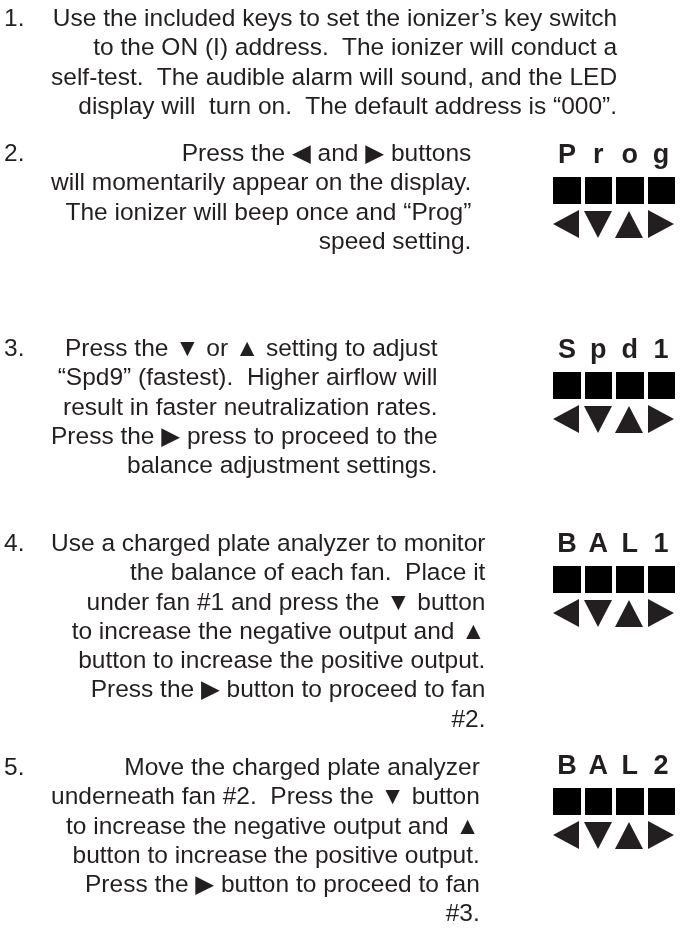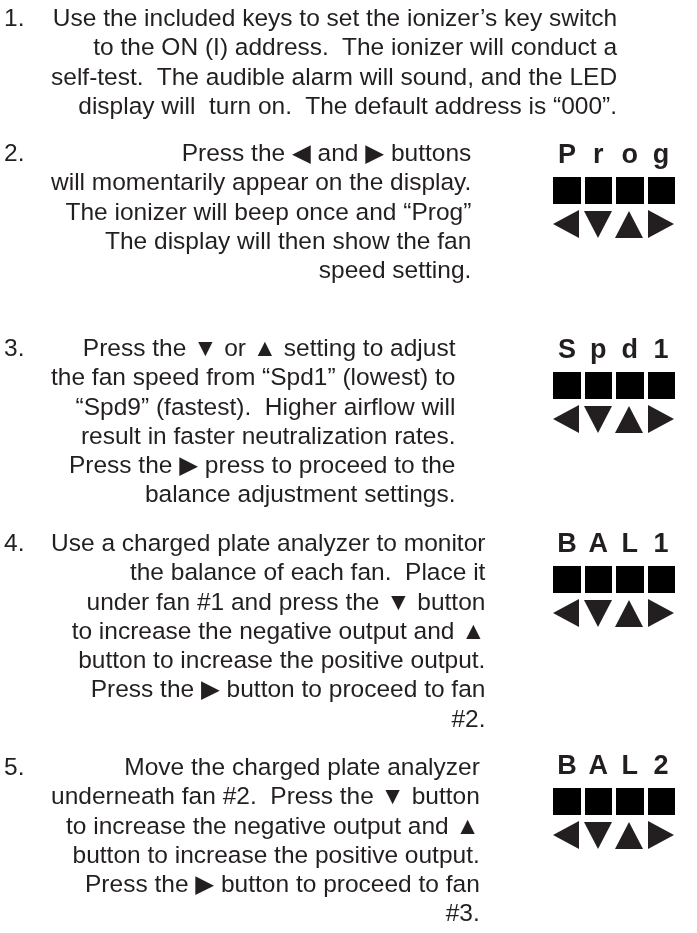--- a/index.html
+++ b/index.html
@@ -102,21 +102,21 @@
 </head>
 <body>
 
 <div class="step" style="top:3px;">
   <div class="step-num">1.</div>
   <div class="step-text"><div>Use the included keys to set the ionizer’s key switch</div><div>to the ON (I) address.  The ionizer will conduct a</div><div>self-test.  The audible alarm will sound, and the LED</div><div>display will  turn on.  The default address is “000”.</div></div>
 </div>
 
 <div class="step" style="top:138px;">
   <div class="step-num">2.</div>
-  <div class="step-text"><div>Press the ◀ and ▶ buttons</div><div>will momentarily appear on the display.</div><div>The ionizer will beep once and “Prog”</div><div>The display will then show the fan</div><div>speed setting.</div></div>
+  <div class="step-text"><div>Press the ◀ and ▶ buttons</div><div>will momentarily appear on the display.</div><div>The ionizer will beep once and “Prog”</div><div>speed setting.</div></div>
 </div>
 <div class="display" style="top:139px;">
   <div class="disp-label">
     <span>P</span>
     <span>r</span>
     <span>o</span>
     <span>g</span>
   </div>
   <div class="segments">
     <div class="seg"></div>
@@ -127,21 +127,21 @@
   <div class="buttons">
     <div class="btn btn-left"></div>
     <div class="btn btn-down"></div>
     <div class="btn btn-up"></div>
     <div class="btn btn-right"></div>
   </div>
 </div>
 
 <div class="step" style="top:333px;">
   <div class="step-num">3.</div>
-  <div class="step-text"><div>Press the ▼ or ▲ setting to adjust</div><div>the fan speed from “Spd1” (lowest) to</div><div>“Spd9” (fastest).  Higher airflow will</div><div>result in faster neutralization rates.</div><div>Press the ▶ press to proceed to the</div><div>balance adjustment settings.</div></div>
+  <div class="step-text"><div>Press the ▼ or ▲ setting to adjust</div><div>“Spd9” (fastest).  Higher airflow will</div><div>result in faster neutralization rates.</div><div>Press the ▶ press to proceed to the</div><div>balance adjustment settings.</div></div>
 </div>
 <div class="display" style="top:334px;">
   <div class="disp-label">
     <span>S</span>
     <span>p</span>
     <span>d</span>
     <span>1</span>
   </div>
   <div class="segments">
     <div class="seg"></div>

